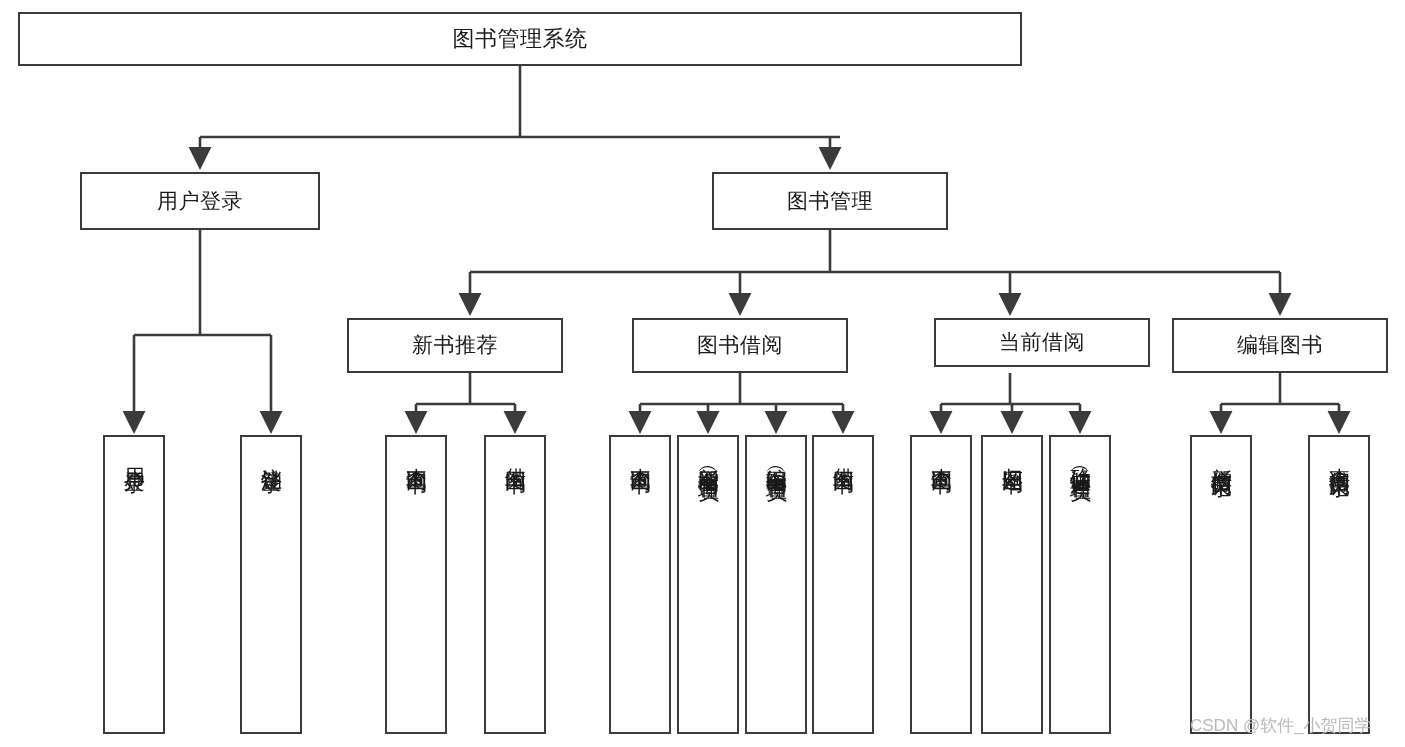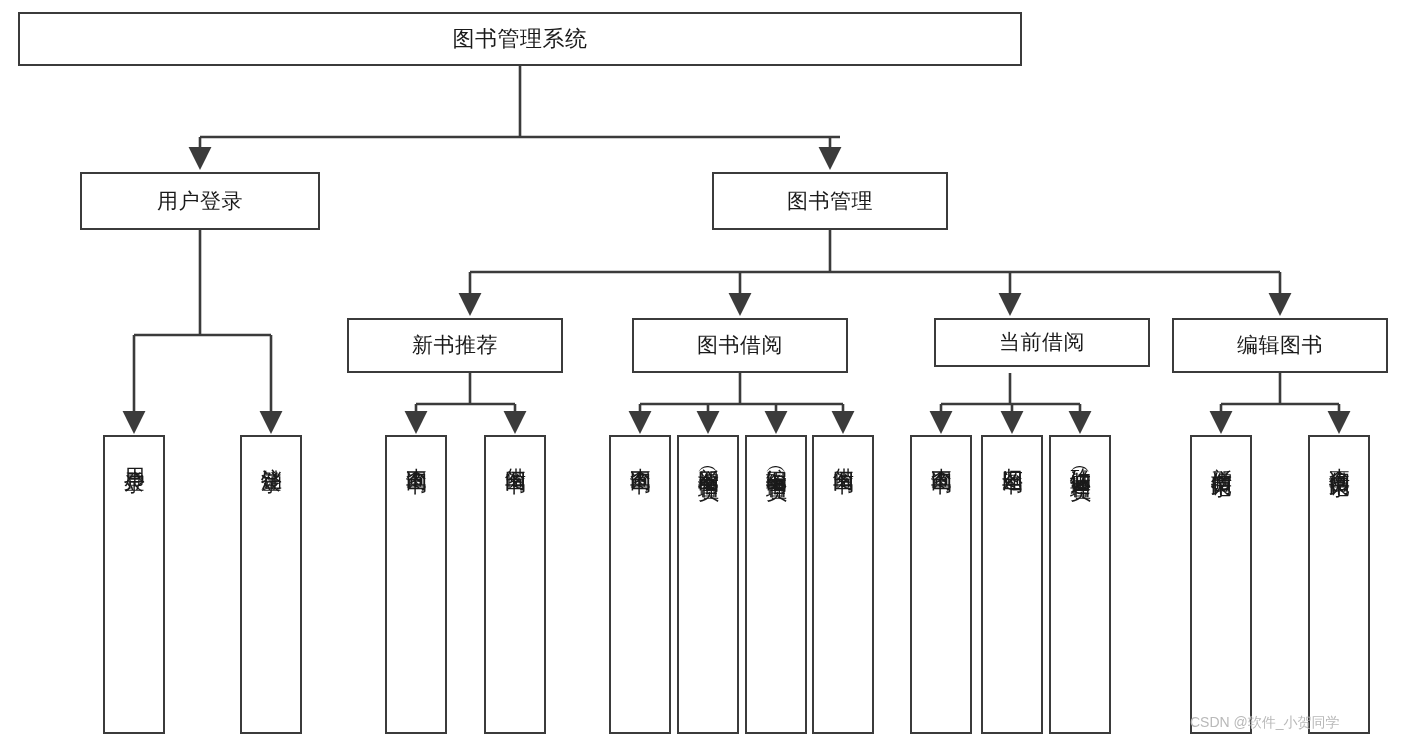--- a/index.html
+++ b/index.html
@@ -56,21 +56,21 @@
     text-orientation: upright;
     font-size: 21px;
     line-height: 1.28;
     letter-spacing: 2px;
     white-space: normal;
     max-height: 100%;
   }
   .watermark {
     position: absolute;
     color: #b9b9b9;
-    font-size: 14px;
+    font-size: 17px;
     white-space: nowrap;
     z-index: 5;
     user-select: none;
   }
 </style>
 </head>
 <body>
 
 <div id="canvas" style="background: rgb(255, 255, 255);">
 

